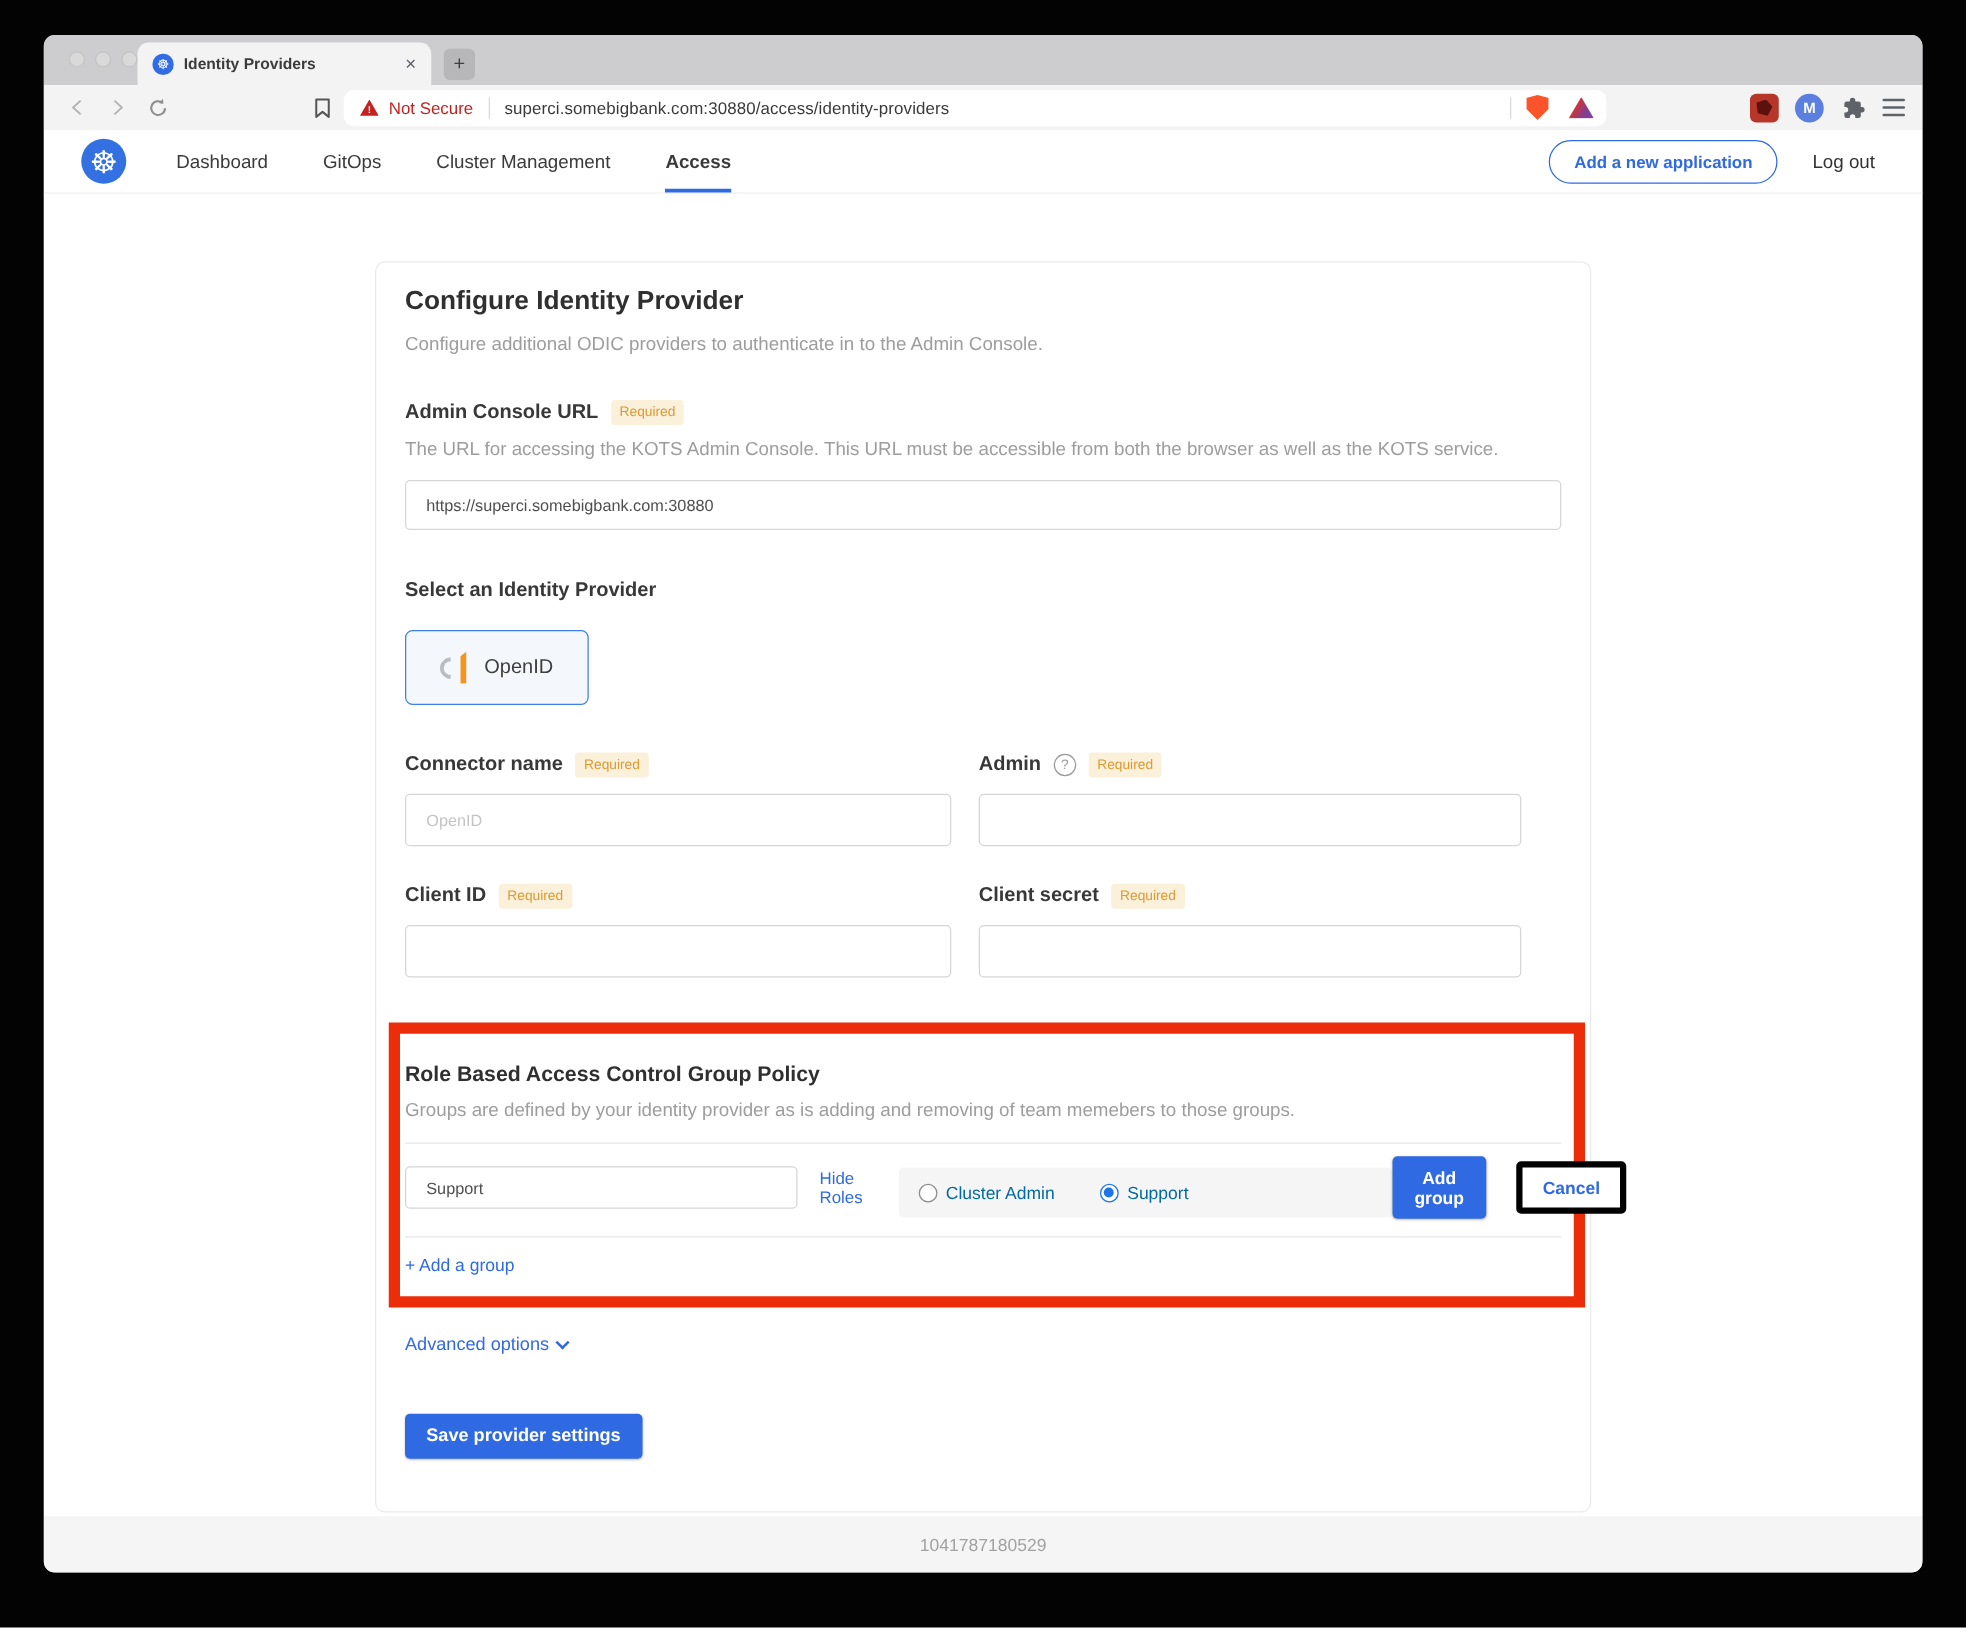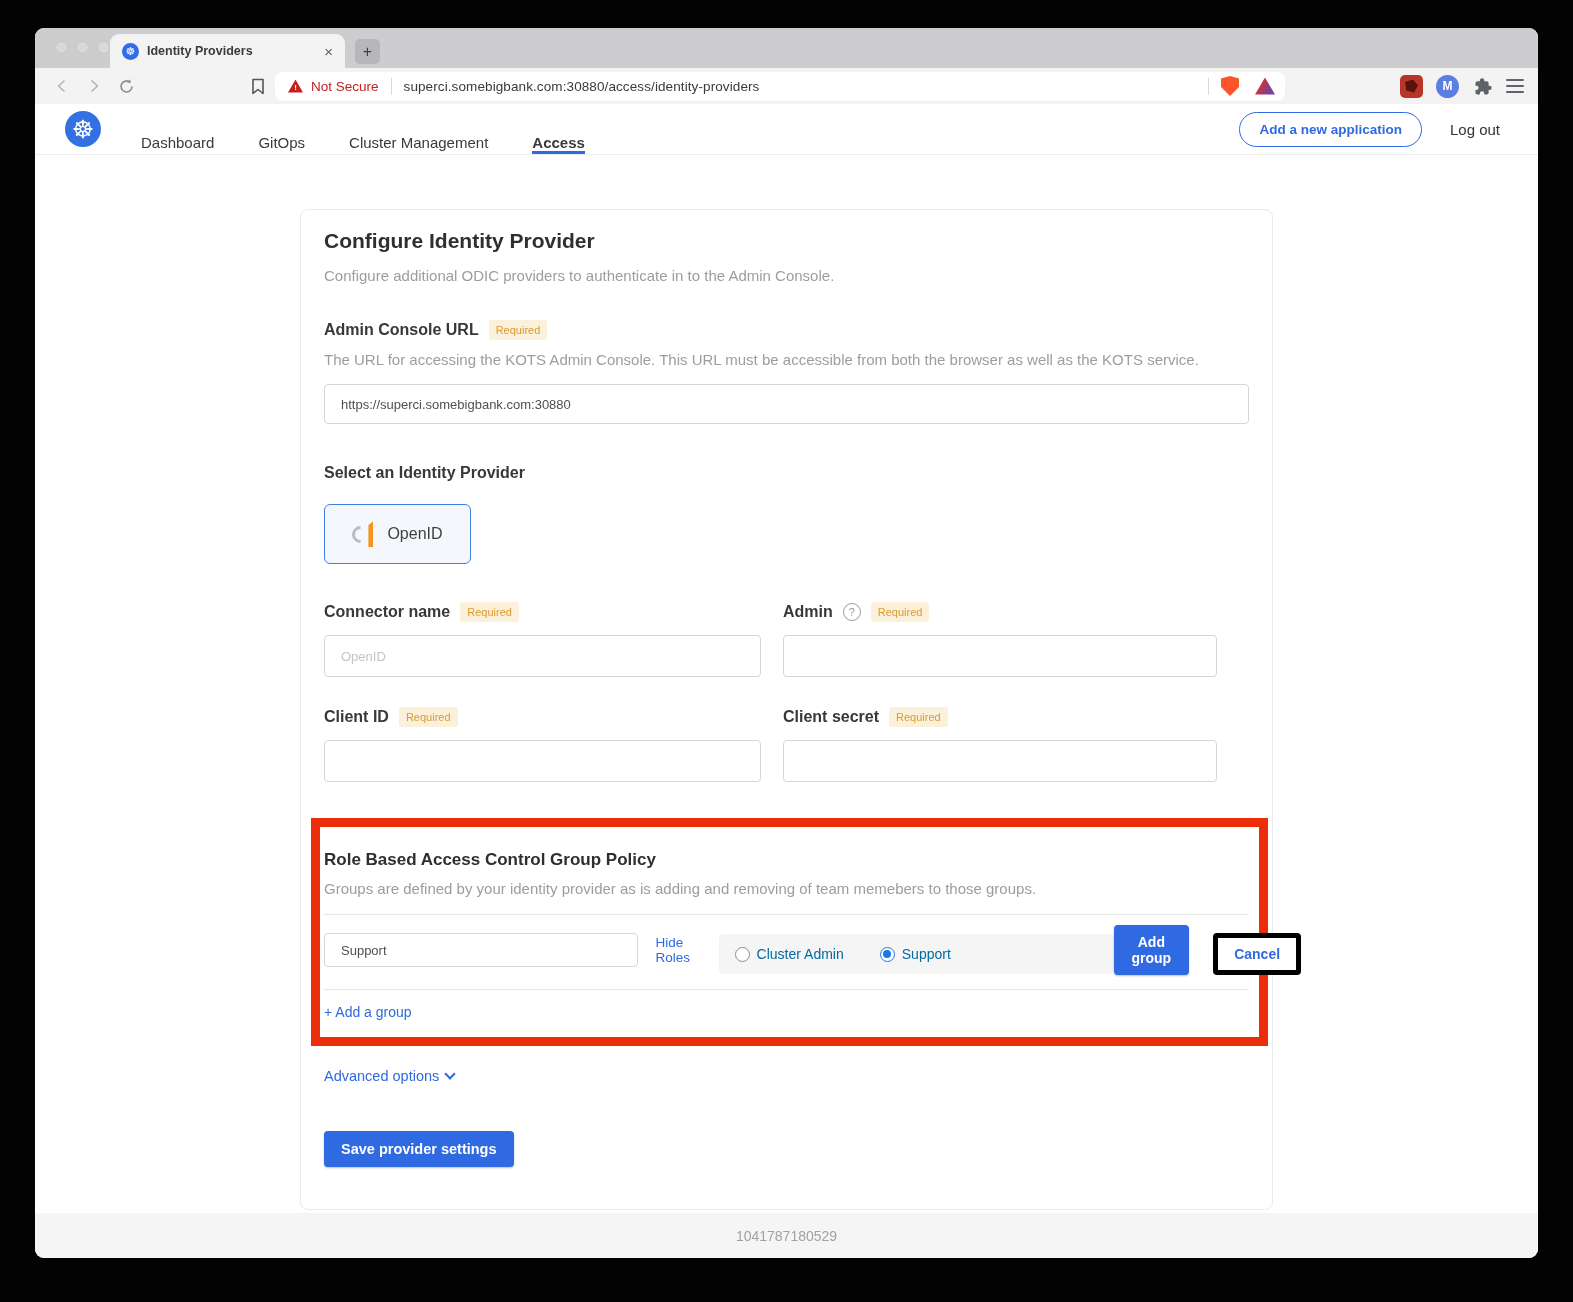--- a/index.html
+++ b/index.html
@@ -52,21 +52,21 @@
     clip-path:polygon(0 20%,60% 0,100% 45%,70% 100%,10% 85%); }
   .ext-m { width:23px; height:23px; border-radius:50%; background:#5b7fe0; color:#fff; font-size:12px; font-weight:700;
     display:flex; align-items:center; justify-content:center; }
   .hamburger { display:flex; flex-direction:column; gap:4px; width:18px; padding:2px 0; }
   .hamburger span { height:2px; background:#5f6368; border-radius:1px; }
   
   .appnav { height:51px; background:#fff; border-bottom:1px solid #ededed; display:flex; align-items:stretch; padding:0 26px 0 30px; flex:none; }
   .applogo { width:36px; height:36px; border-radius:50%; background:#3371e3; color:#fff; align-self:center;
     display:flex; align-items:center; justify-content:center; font-size:25px; line-height:1;
     font-family:"DejaVu Sans", sans-serif; flex:none; }
-  .navlinks { display:flex; margin-left:40px; gap:44px;align-items:flex-end; }
+  .navlinks { display:flex; margin-left:40px; gap:44px; }
   .navlink { display:flex; align-items:center; font-size:15px; color:#3a3a3a; border-bottom:3px solid transparent; padding-top:3px; cursor:pointer; }
   .navlink.active { font-weight:700; border-bottom-color:var(--accent); }
   .nav-right { margin-left:auto; display:flex; align-items:center; gap:28px; }
   .pill-btn { border:1px solid var(--accent); color:var(--accent); font-weight:700; font-size:13.5px;
     padding:9px 19px; border-radius:20px; background:#fff; cursor:pointer; }
   .logout { font-size:15px; color:#333; cursor:pointer; margin-right:12px; }
   
   :root { --accent:#2f6ae2; --gray-text:#9d9d9d; --label:#383838; }
   .content { flex:1; background:#fff; overflow:hidden; }
   .card { width:973px; margin:54px auto 70px; border:1px solid #eaeaea; border-radius:8px; background:#fff;
@@ -102,21 +102,21 @@
   .group-left { display:flex; flex-direction:row; }
   .group-input-line { display:flex; align-items:center; gap:18px; }
   .group-input { width:327px; height:34px; }
   .link { color:var(--accent); font-size:13.5px; cursor:pointer; text-decoration:none; }
   .roles-line { margin-top:8px; width:410px; height:40px; background:#f5f5f6; border-radius:4px;
     display:flex; align-items:center; padding:0 16px; gap:36px; }
   .radio-opt { display:flex; align-items:center; gap:7px; font-size:14px; color:#0369a1; cursor:pointer; }
   .radio { width:15px; height:15px; border-radius:50%; border:1.5px solid #8c8c8c; background:#fff; position:relative; flex:none; }
   .radio.checked { border-color:#1f75e8; }
   .radio.checked::after { content:""; position:absolute; inset:2.5px; border-radius:50%; background:#1f75e8; }
-  .group-btns { margin-left:auto; display:flex; align-items:flex-end; gap:24px; padding-right:13px; }
+  .group-btns { margin-left:auto; display:flex; align-items:center; gap:24px; padding-right:13px; }
   .btn-primary { background:var(--accent); color:#fff; font-weight:700; font-size:14px; border:none;
     border-radius:4px; padding:9px 18px; cursor:pointer; box-shadow:0 1px 2px rgba(0,0,0,.25); }
   .btn-outline { background:#fff; color:var(--accent); font-weight:700; font-size:14px;
     border:5px solid #000000; border-radius:4px; padding:8px 16px; cursor:pointer; }
   .add-group-link { display:inline-block; font-size:14px; margin:14px 0 17px; }
   .advanced { display:flex; align-items:center; gap:7px; margin-top:22px; color:var(--accent); font-size:14.5px; cursor:pointer; width:fit-content; }
   .chev { width:8px; height:8px; border-right:2px solid var(--accent); border-bottom:2px solid var(--accent);
     transform:rotate(45deg); margin-top:-4px; }
   .save-btn { margin-top:47px; background:var(--accent); color:#fff; font-weight:700; font-size:14.5px;
     border:none; border-radius:4px; padding:10px 17px; cursor:pointer; box-shadow:0 1px 2px rgba(0,0,0,.25); }

